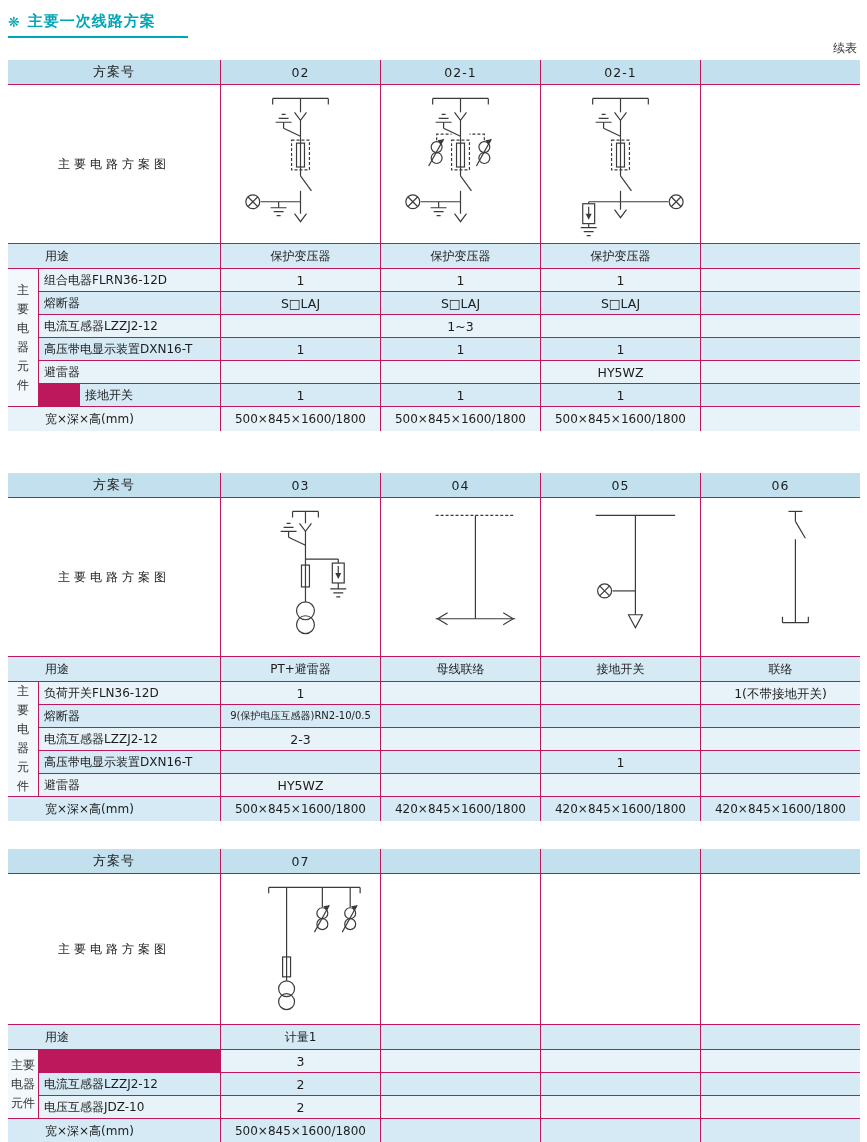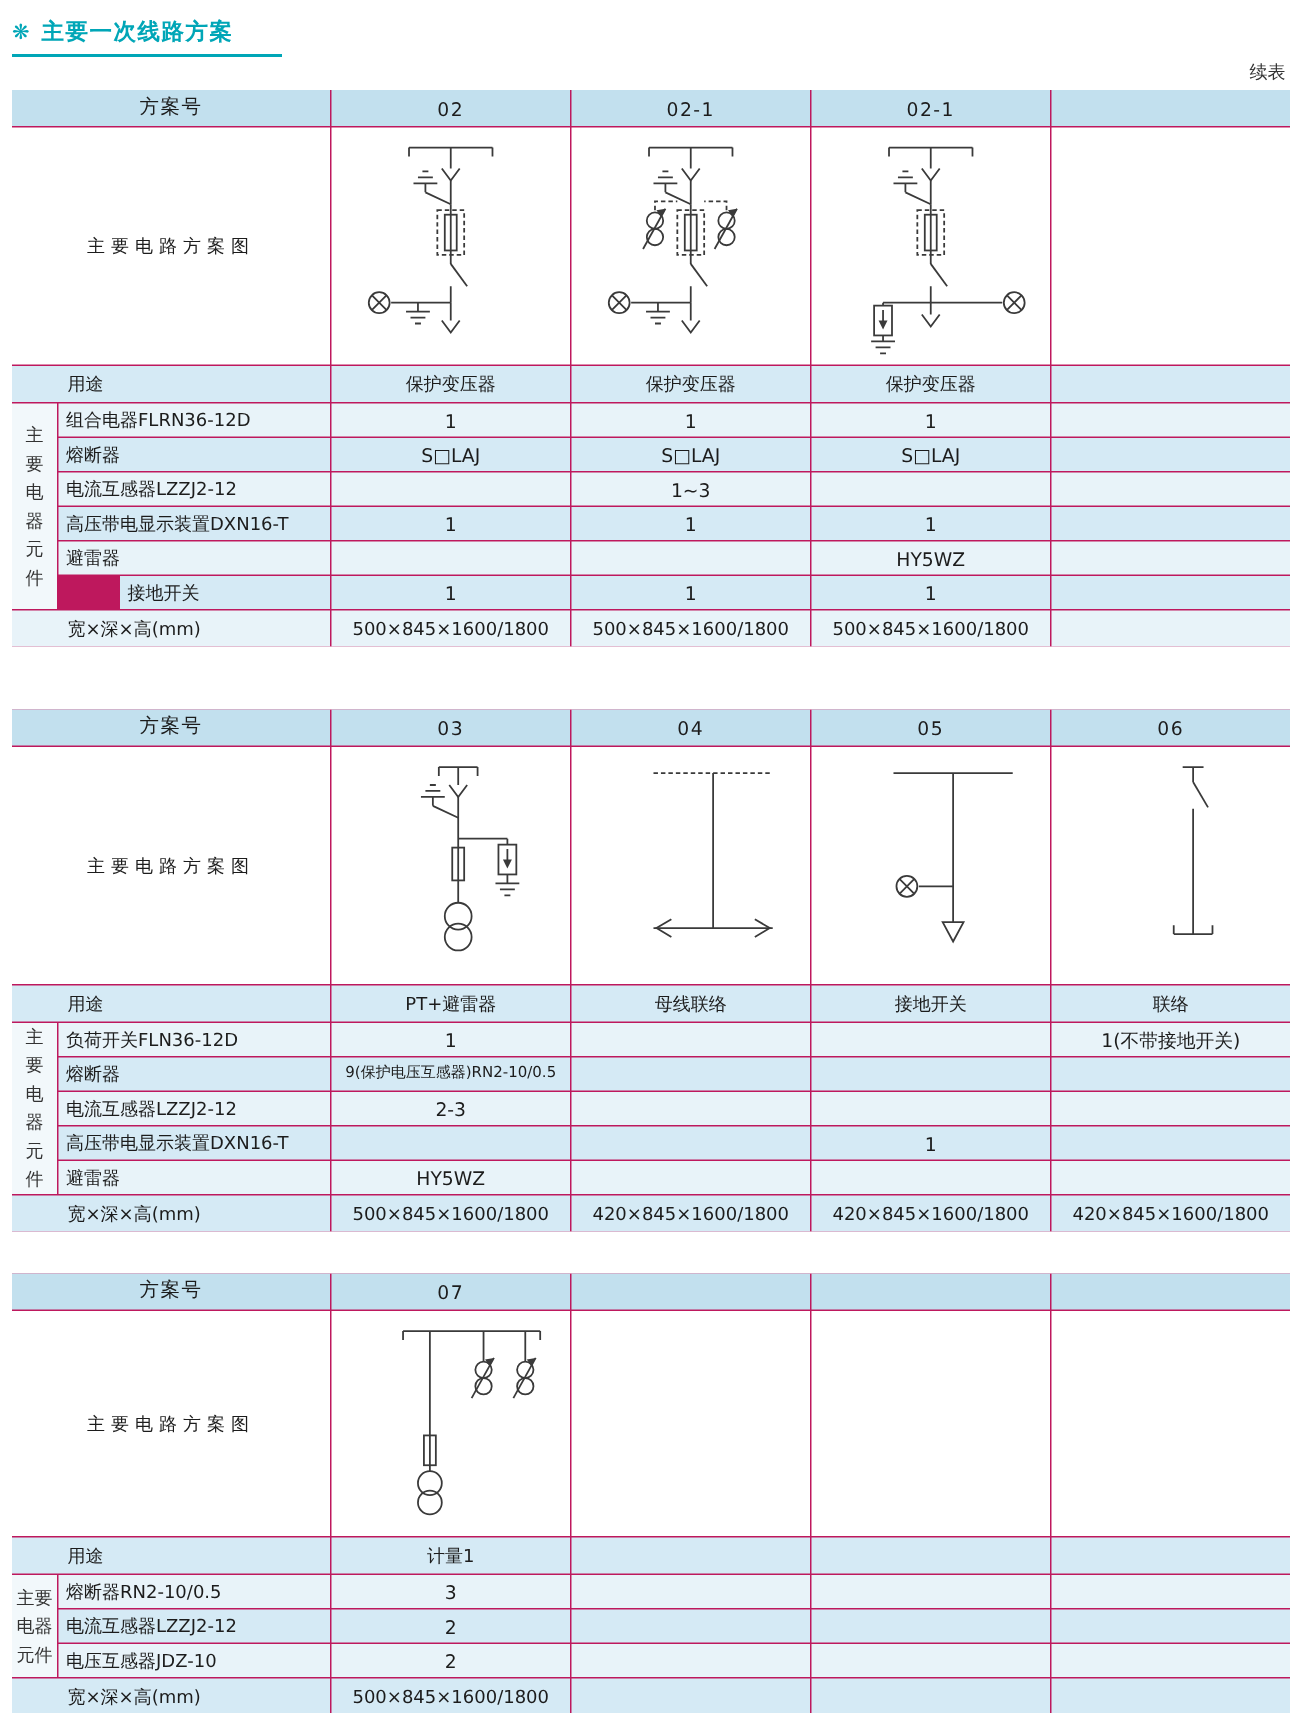--- a/index.html
+++ b/index.html
@@ -317,21 +317,20 @@
       <div class="cell diagram-cell center" style="grid-area: 2 / 5;"></div>
       <div class="cell diagram-cell center" style="grid-area: 2 / 6;"></div>
       <div class="cell rowA label-left" style="grid-area: 3 / 1 / auto / span 2;">用途</div>
       <div class="cell rowA center" style="grid-area: 3 / 3;">计量1</div>
       <div class="cell rowA center" style="grid-area: 3 / 4;"></div>
       <div class="cell rowA center" style="grid-area: 3 / 5;"></div>
       <div class="cell rowA center" style="grid-area: 3 / 6;"></div>
       <div class="cell group-strip center" style="grid-area: 4 / 1 / span 3;">
         <span>主要<br>电器<br>元件</span>
       </div>
-      <div class="cell rowB comp-label" style="grid-area: 4 / 2;">熔断器RN2-10/0.5</div>
       <div class="cell rowB center val" style="grid-area: 4 / 3;">3</div>
       <div class="cell rowB center val" style="grid-area: 4 / 4;"></div>
       <div class="cell rowB center val" style="grid-area: 4 / 5;"></div>
       <div class="cell rowB center val" style="grid-area: 4 / 6;"></div>
       <div class="cell rowA comp-label" style="grid-area: 5 / 2;">电流互感器LZZJ2-12</div>
       <div class="cell rowA center val" style="grid-area: 5 / 3;">2</div>
       <div class="cell rowA center val" style="grid-area: 5 / 4;"></div>
       <div class="cell rowA center val" style="grid-area: 5 / 5;"></div>
       <div class="cell rowA center val" style="grid-area: 5 / 6;"></div>
       <div class="cell rowB comp-label" style="grid-area: 6 / 2;">电压互感器JDZ-10</div>

